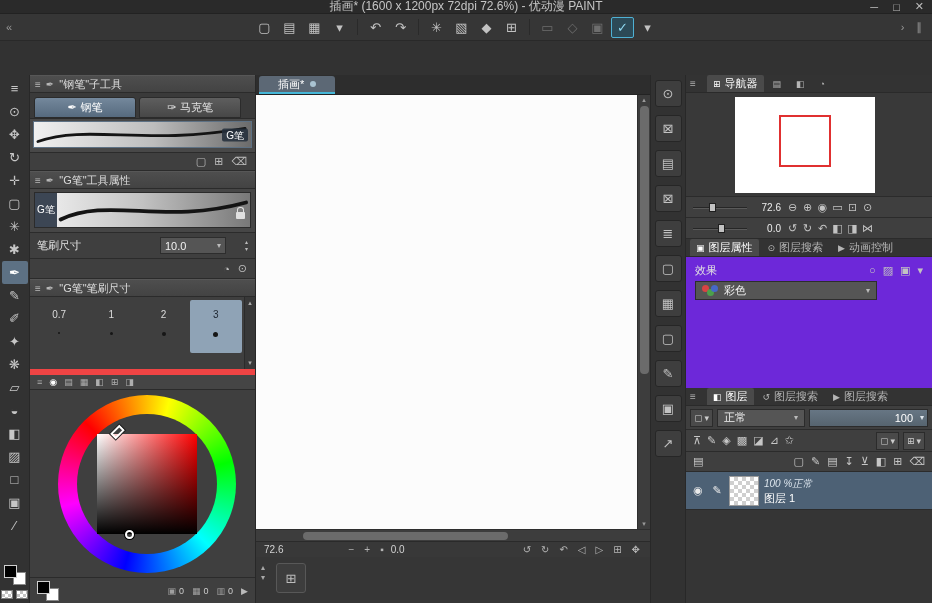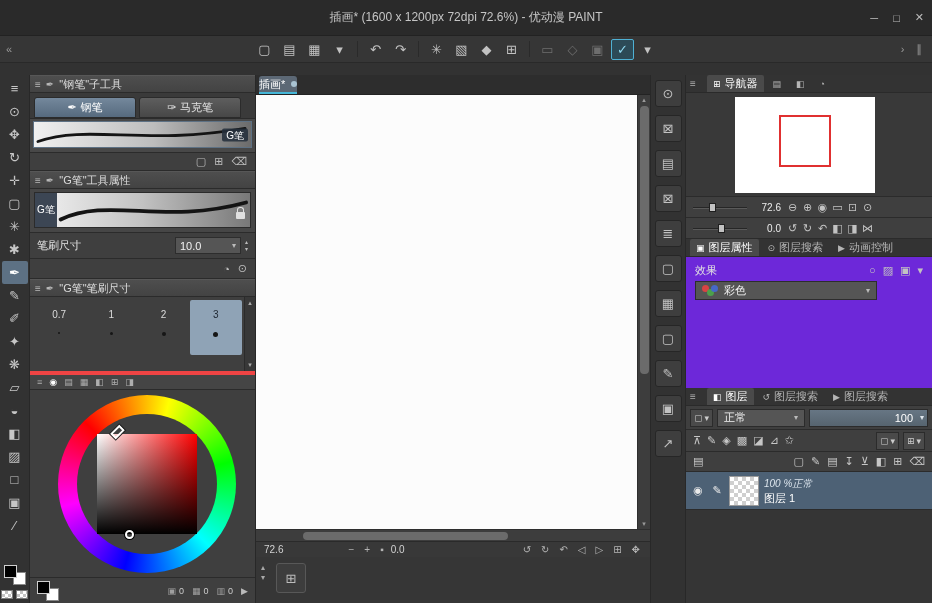--- a/index.html
+++ b/index.html
@@ -4,21 +4,21 @@
 <style>
   * { margin:0; padding:0; box-sizing:border-box; }
   html,body { background:#1e1e1e; }
   .app {
     position:relative; width:932px; height:603px; overflow:hidden;
     background:#323232; color:#d6d6d6;
     font-family:"Liberation Sans","DejaVu Sans",sans-serif; font-size:12px;
     user-select:none;
   }
   
-  .titlebar { height:36px; background:#2a2a2a; display:flex; align-items:center; justify-content:center; position:relative; color:#c6c6c6; font-size:12px; border-bottom:1px solid #222; }
+  .titlebar { height:14px; background:#2a2a2a; display:flex; align-items:center; justify-content:center; position:relative; color:#c6c6c6; font-size:12px; border-bottom:1px solid #222; }
   .win-controls { position:absolute; right:8px; top:0; height:100%; display:flex; gap:15px; align-items:center; font-size:11px; color:#bdbdbd; }
   .win-controls span { cursor:default; }
   
   .menubar { height:25px; display:flex; align-items:center; gap:2px; padding-left:10px; background:#323232; border-bottom:1px solid #292929; font-size:13px; }
   .menu-item { padding:2px 8px; border:1px solid transparent; border-radius:2px; color:#e0e0e0; }
   .menu-item.active { background:#33505c; border-color:#4fb1d4; }
   
   .toolbar { height:27px; display:flex; align-items:center; background:#363636; border-bottom:1px solid #292929; padding:0 6px; }
   .tb-collapse { width:28px; color:#9a9a9a; font-size:11px; }
   .tb-spacer { width:218px; }
@@ -54,27 +54,27 @@
   .subtool-list { height:34px; flex:none; background:#484848; padding:2px 3px; border-bottom:1px solid #2b2b2b; }
   .subtool-item { height:27px; position:relative; border:1px solid #5d7184; background:linear-gradient(to right,#f0f0f0,#bdbdbd 55%,#6b6b6b); }
   .stroke-svg { position:absolute; inset:0; width:100%; height:100%; }
   .subtool-label { position:absolute; right:3px; top:50%; transform:translateY(-50%); background:rgba(38,48,60,0.88); color:#fff; font-size:10px; padding:0 4px; border-radius:2px; line-height:13px; }
   .panel-footer { height:18px; flex:none; display:flex; align-items:center; justify-content:flex-end; gap:8px; padding:0 8px; border-bottom:1px solid #2b2b2b; color:#bdbdbd; font-size:11px; }
   .toolprop-preview { height:44px; flex:none; padding:3px 4px; background:#464646; border-bottom:1px solid #2b2b2b; }
   .preview-box { height:36px; position:relative; border:1px solid #2b2b2b; background:linear-gradient(to right,#f2f2f2,#c2c2c2 50%,#787878); }
   .preview-chip { position:absolute; left:0; top:0; bottom:0; width:22px; background:#3c4654; color:#fff; font-size:10px; display:flex; align-items:center; justify-content:center; }
   .lock-icon { position:absolute; right:5px; top:55%; width:9px; height:7px; background:#e0e0e0; border-radius:1px; }
   .lock-icon::before { content:""; position:absolute; left:1px; top:-5px; width:5px; height:5px; border:1.5px solid #e0e0e0; border-bottom:none; border-radius:3px 3px 0 0; }
-  .param-row { height:26px; flex:none; display:flex; align-items:center; gap:4px; padding:0 7px; border-bottom:1px solid #2b2b2b; }
+  .param-row { height:26px; flex:none; display:flex; align-items:center; gap:19px; padding:0 7px; border-bottom:1px solid #2b2b2b; }
   .param-label { font-size:11px; color:#e4e4e4; }
   .param-value-box { margin-left:auto; width:66px; height:17px; background:#555; border:1px solid #2d2d2d; display:flex; align-items:center; padding:0 4px; font-size:11px; color:#f2f2f2; }
   .pv-caret { margin-left:auto; font-size:8px; color:#bbb; }
   .spinner { display:flex; flex-direction:column; font-size:6px; line-height:7px; color:#bbb; text-align:center; }
   .tp-footer { height:20px; }
-  .brushsize-grid { height:78px; flex:none; display:flex; padding:3px 13px 16px 3px; position:relative; border-bottom:4px solid #ef4444; }
+  .brushsize-grid { height:78px; flex:none; display:flex; padding:3px 13px 16px 3px; position:relative; border-bottom:6px solid #ef4444; }
   .size-cell { flex:1; display:flex; flex-direction:column; align-items:center; padding-top:9px; gap:12px; border-radius:2px; }
   .size-num { font-size:10px; color:#dcdcdc; }
   .size-dot { background:#161616; border-radius:50%; }
   .size-cell:nth-of-type(1) .size-dot { width:2px; height:2px; }
   .size-cell:nth-of-type(2) .size-dot { width:3px; height:3px; }
   .size-cell:nth-of-type(3) .size-dot { width:4px; height:4px; }
   .size-cell:nth-of-type(4) .size-dot { width:5px; height:5px; }
   .size-cell:nth-of-type(5) .size-dot { width:6px; height:6px; }
   .size-cell:nth-of-type(6) .size-dot { width:7px; height:7px; }
   .size-cell.active { background:#8fa3b6; }
@@ -91,21 +91,21 @@
   .ring-selector { position:absolute; left:53px; top:33px; width:13px; height:8px; border:2px solid #fff; outline:1px solid #222; transform:rotate(-45deg); }
   .sv-selector { position:absolute; left:67px; top:135px; width:9px; height:9px; border:2px solid #fff; border-radius:50%; box-shadow:0 0 0 1px #000; }
   .color-footer { height:26px; flex:none; display:flex; align-items:center; gap:10px; padding:0 7px; border-top:1px solid #2b2b2b; }
   .cv { display:flex; align-items:center; gap:3px; font-size:9px; color:#cccccc; }
   .cv-glyph { font-size:9px; color:#9f9f9f; }
   .cf-right { margin-left:auto; display:flex; align-items:center; gap:8px; }
   .cf-expander { font-size:9px; color:#bbb; }
   
   .canvas-area { flex:1; display:flex; flex-direction:column; background:#3a3a3a; min-width:0; }
   .doc-tabbar { height:20px; flex:none; background:#2d2d2d; display:flex; align-items:flex-end; padding-left:3px; border-bottom:1px solid #232323; }
-  .doc-tab { height:18px; display:flex; align-items:center; gap:6px; padding:0 0; background:#5c6875; color:#fff; font-size:11px; border-radius:3px 3px 0 0; border-bottom:2px solid #45b7d8; }
+  .doc-tab { height:18px; display:flex; align-items:center; gap:6px; padding:0 19px; background:#5c6875; color:#fff; font-size:11px; border-radius:3px 3px 0 0; border-bottom:2px solid #45b7d8; }
   .tab-dot { width:6px; height:6px; border-radius:50%; background:#a9c3d2; }
   .viewport { flex:1; display:flex; min-height:0; }
   .canvas-white { flex:1; background:#fcfcfc; }
   .vscroll { width:13px; background:#3d3d3d; border-left:1px solid #2e2e2e; display:flex; flex-direction:column; align-items:center; padding:1px 0; font-size:7px; color:#999; }
   .vthumb { width:9px; height:62%; background:#6b6b6b; border-radius:4px; margin-top:2px; }
   .vspace { flex:1; }
   .hscroll { height:12px; flex:none; background:#3d3d3d; border-top:1px solid #2e2e2e; position:relative; }
   .hthumb { position:absolute; left:12%; top:2px; width:52%; height:8px; background:#6b6b6b; border-radius:4px; }
   .statusbar { height:16px; flex:none; display:flex; align-items:center; gap:7px; padding:0 8px; background:#383838; border-top:1px solid #2a2a2a; font-size:10px; color:#d2d2d2; }
   .sb-icons { display:flex; gap:10px; color:#b5b5b5; font-size:10px; }

